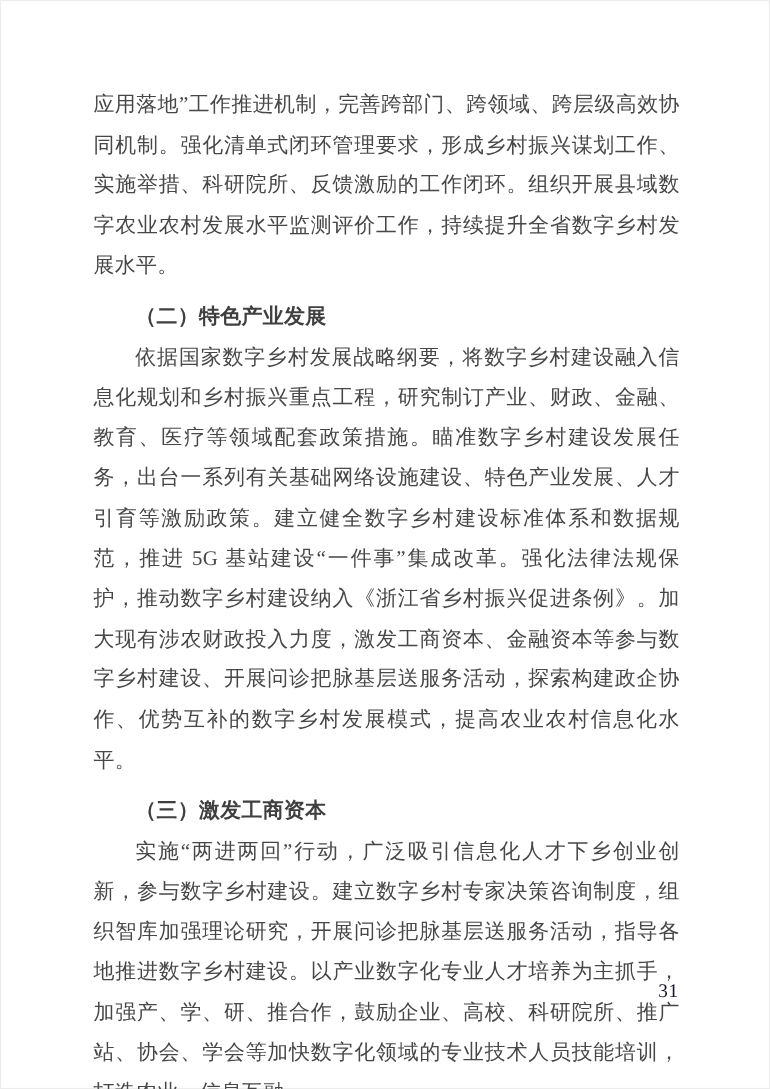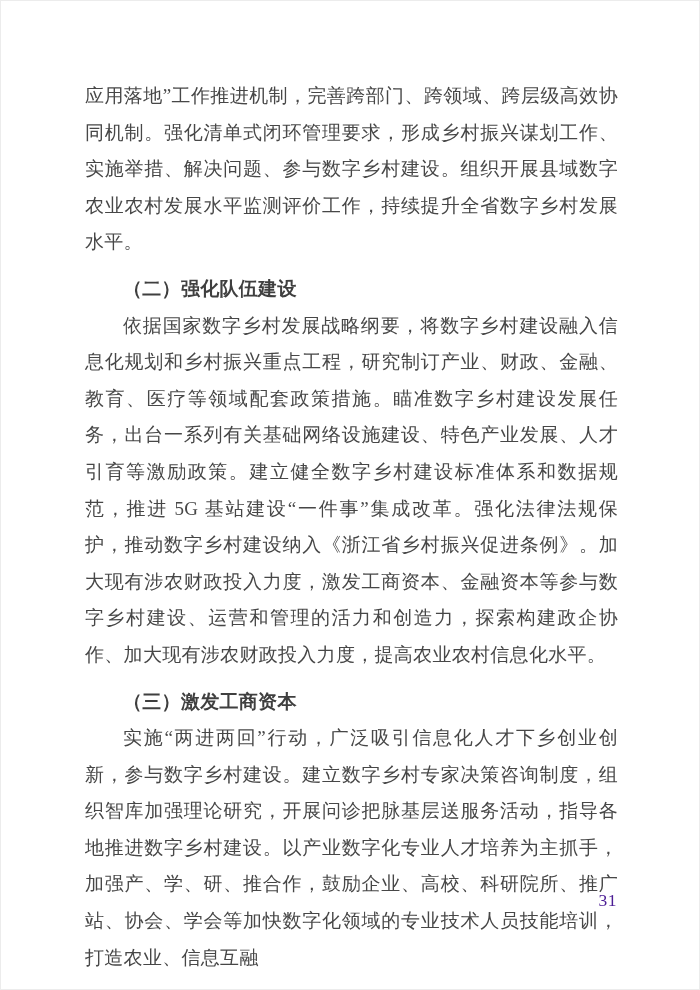--- a/index.html
+++ b/index.html
@@ -41,34 +41,34 @@
     color: #3f3f3f;
     font-weight: bold;
     text-indent: 2em;
     letter-spacing: 0.3px;
   }
   .page-number {
     position: absolute;
     top: 889px;
     right: 82px;
     font-size: 17.5px;
-    color: #4c1d95;
+    color: #0f172a;
     letter-spacing: 0.5px;
   }
 </style>
 </head>
 <body>
 
 <div class="page">
 
-  <p class="para continuation">应用落地”工作推进机制，完善跨部门、跨领域、跨层级高效协同机制。强化清单式闭环管理要求，形成乡村振兴谋划工作、实施举措、解决问题、参与数字乡村建设。组织开展县域数字农业农村发展水平监测评价工作，持续提升全省数字乡村发展水平。</p>
+  <p class="para continuation">应用落地”工作推进机制，完善跨部门、跨领域、跨层级高效协同机制。强化清单式闭环管理要求，形成乡村振兴谋划工作、实施举措、科研院所、反馈激励的工作闭环。组织开展县域数字农业农村发展水平监测评价工作，持续提升全省数字乡村发展水平。</p>
 
-  <h3 class="heading">（二）强化队伍建设</h3>
+  <h3 class="heading">（二）特色产业发展</h3>
 
-  <p class="para">依据国家数字乡村发展战略纲要，将数字乡村建设融入信息化规划和乡村振兴重点工程，研究制订产业、财政、金融、教育、医疗等领域配套政策措施。瞄准数字乡村建设发展任务，出台一系列有关基础网络设施建设、特色产业发展、人才引育等激励政策。建立健全数字乡村建设标准体系和数据规范，推进 5G 基站建设“一件事”集成改革。强化法律法规保护，推动数字乡村建设纳入《浙江省乡村振兴促进条例》。加大现有涉农财政投入力度，激发工商资本、金融资本等参与数字乡村建设、运营和管理的活力和创造力，探索构建政企协作、加大现有涉农财政投入力度，提高农业农村信息化水平。</p>
+  <p class="para">依据国家数字乡村发展战略纲要，将数字乡村建设融入信息化规划和乡村振兴重点工程，研究制订产业、财政、金融、教育、医疗等领域配套政策措施。瞄准数字乡村建设发展任务，出台一系列有关基础网络设施建设、特色产业发展、人才引育等激励政策。建立健全数字乡村建设标准体系和数据规范，推进 5G 基站建设“一件事”集成改革。强化法律法规保护，推动数字乡村建设纳入《浙江省乡村振兴促进条例》。加大现有涉农财政投入力度，激发工商资本、金融资本等参与数字乡村建设、开展问诊把脉基层送服务活动，探索构建政企协作、优势互补的数字乡村发展模式，提高农业农村信息化水平。</p>
 
   <h3 class="heading">（三）激发工商资本</h3>
 
   <p class="para">实施“两进两回”行动，广泛吸引信息化人才下乡创业创新，参与数字乡村建设。建立数字乡村专家决策咨询制度，组织智库加强理论研究，开展问诊把脉基层送服务活动，指导各地推进数字乡村建设。以产业数字化专业人才培养为主抓手，加强产、学、研、推合作，鼓励企业、高校、科研院所、推广站、协会、学会等加快数字化领域的专业技术人员技能培训，打造农业、信息互融</p>
 
   <div class="page-number">31</div>
 
 </div>
 
 </body></html>

